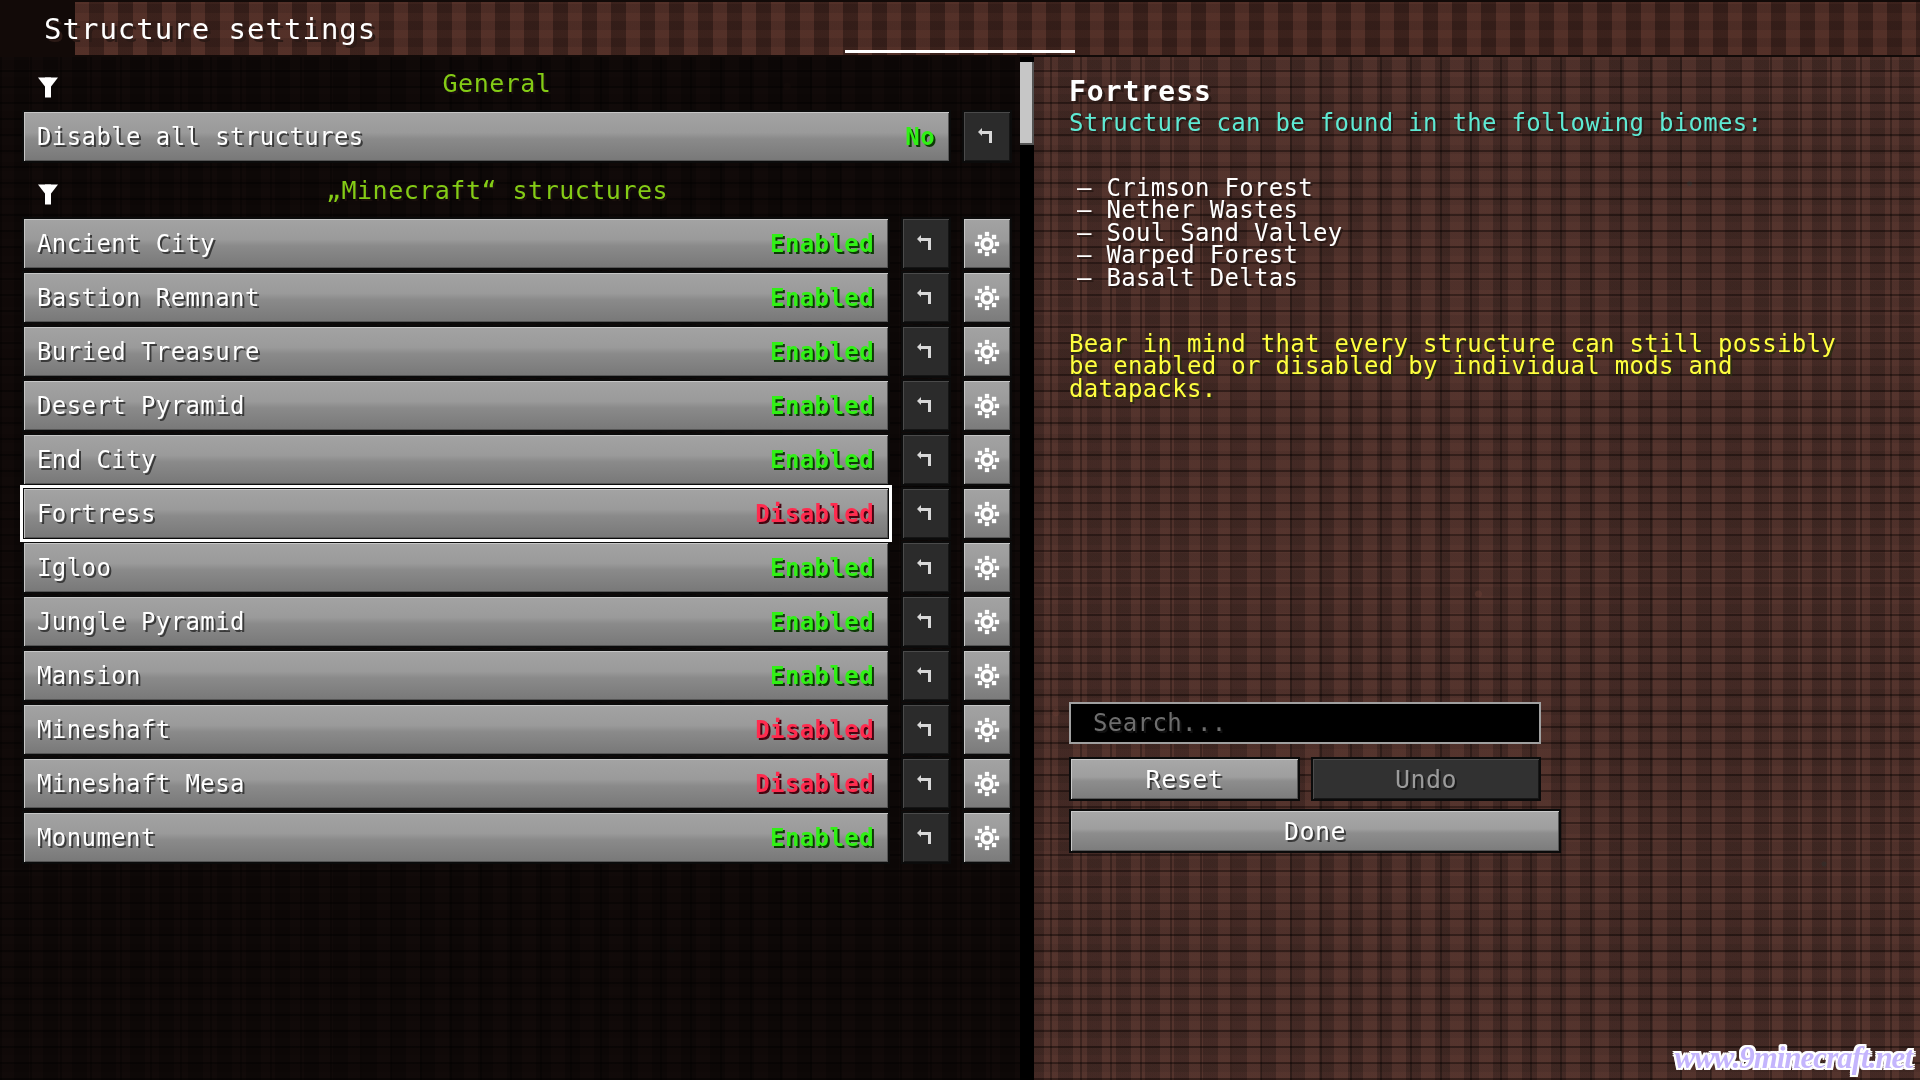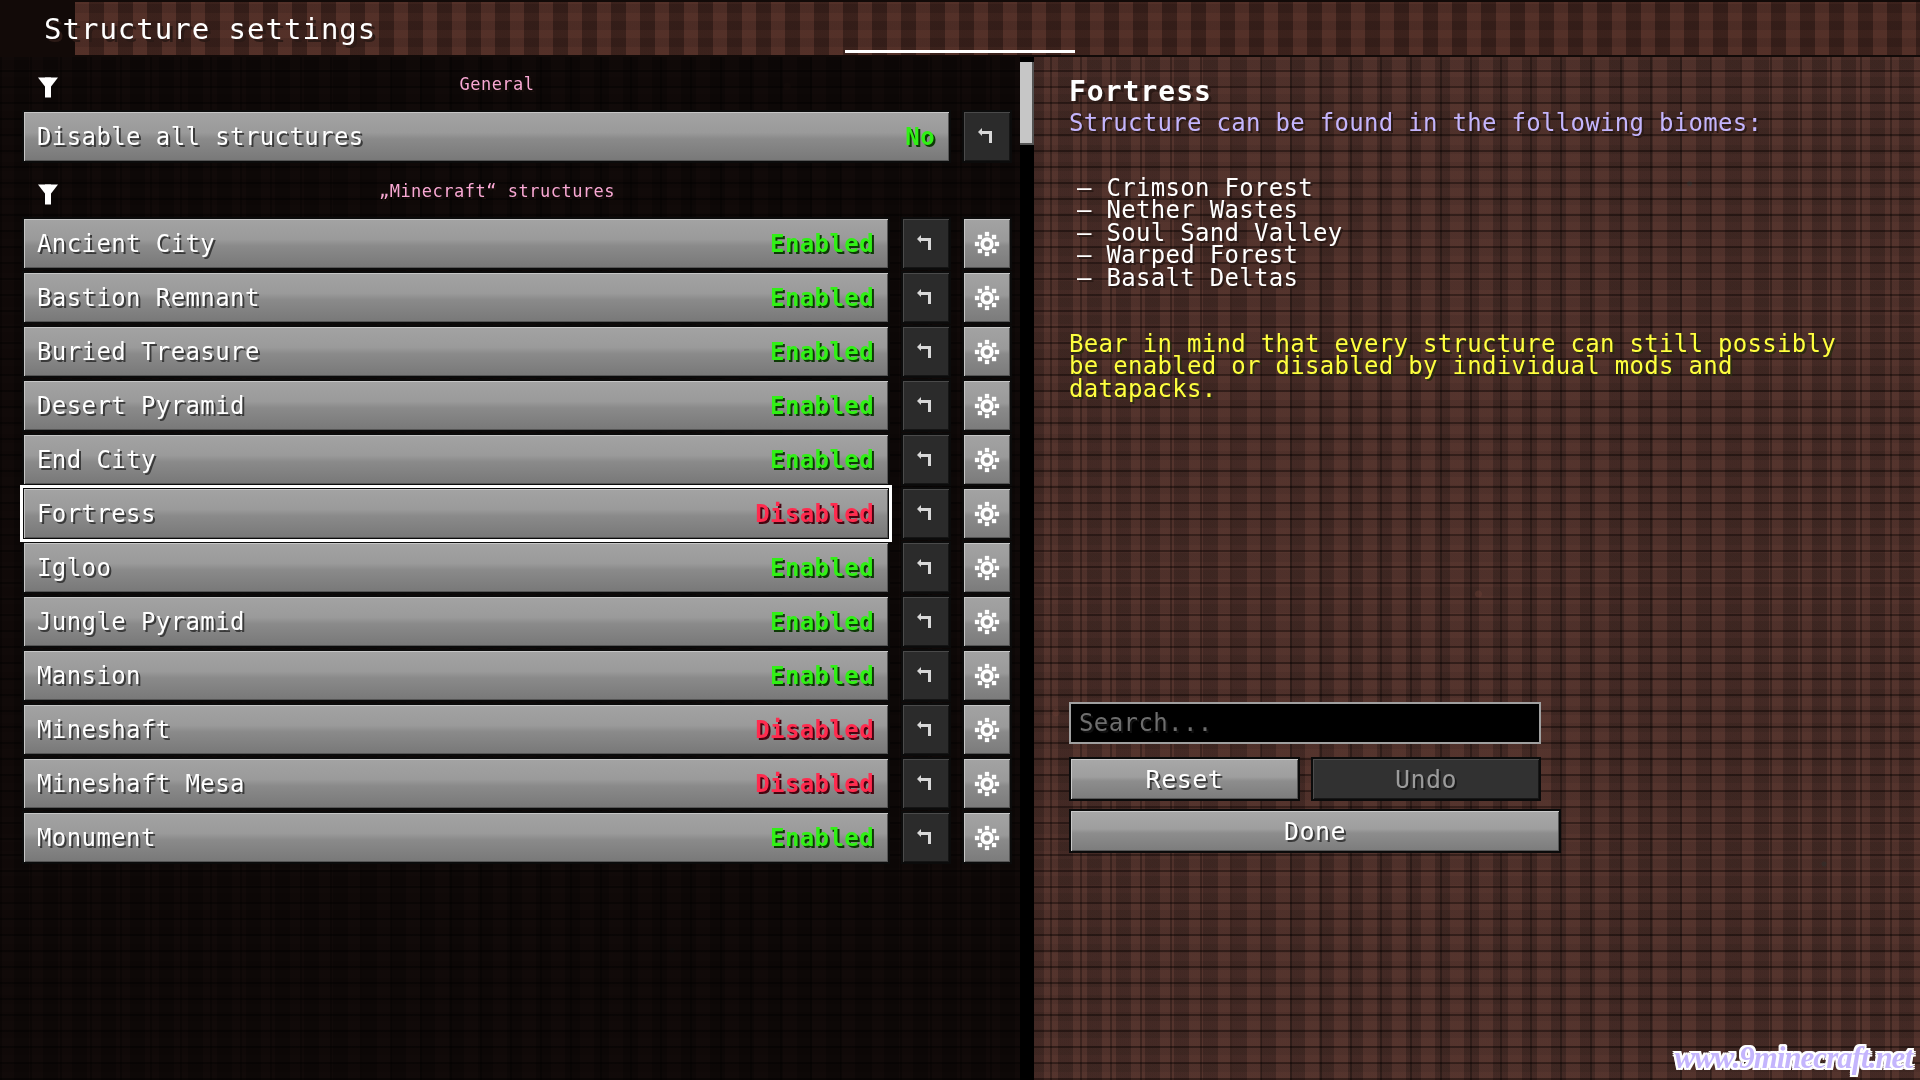--- a/index.html
+++ b/index.html
@@ -93,21 +93,21 @@
     width: 0; height: 0;
     border-left: 10px solid transparent;
     border-right: 10px solid transparent;
     border-top: 13px solid #ffffff;
   }
   .section-header .caret::after{
     content:""; position:absolute; left:-3px; top:-13px;
     width:6px; height:20px; background:#ffffff;
   }
   .section-header .sh-label {
-    color: #f9a8d4; font-size: 17px; letter-spacing: .5px;
+    color: #84cc16; font-size: 25px; letter-spacing: .5px;
     text-shadow: 2px 2px 0 #1a100d;
     margin-left: -40px;
   }
 
   
   .row {
     position: relative;
     height: 53px;
     margin: 0 22px 1px 22px;
     display: flex; align-items: stretch; gap: 11px;
@@ -167,21 +167,21 @@
   #info-panel {
     position: absolute; left: 1045px; top: 57px; width: 875px; height: 1023px;
   }
   #info-title {
     position: absolute; left: 24px; top: 18px;
     color: #ffffff; font-size: 28px; font-weight: bold; letter-spacing: 1px;
     text-shadow: 3px 3px 0 #2b1a16;
   }
   #info-desc {
     position: absolute; left: 24px; top: 55px; width: 790px;
-    color: #c4b5fd; font-size: 24px; line-height: 22px; letter-spacing: .3px;
+    color: #5eead4; font-size: 24px; line-height: 22px; letter-spacing: .3px;
     text-shadow: 2px 2px 0 #2b1a16;
   }
   #biome-list {
     position: absolute; left: 32px; top: 120px;
     list-style: none;
     color: #ffffff; font-size: 24px; line-height: 22.4px; letter-spacing: .3px;
     text-shadow: 2px 2px 0 #2b1a16;
   }
   #biome-list li::before { content: "\2013\00a0"; }
   #info-note {
@@ -191,21 +191,21 @@
   }
 
   
   #search-input {
     position: absolute; left: 24px; top: 645px;
     width: 472px; height: 42px;
     background: #000000;
     border: 2px solid #a0a0a0;
     color: #6e6e6e; font-size: 24px;
     font-family: "DejaVu Sans Mono", "Liberation Mono", monospace;
-    padding: 0 8px; letter-spacing: .4px;
+    padding: 0 22px; letter-spacing: .4px;
     text-shadow: 2px 2px 0 #111;
     outline: none;
   }
   #search-input::placeholder { color:#6e6e6e; opacity:1; }
 
   .wide-btn {
     position: absolute;
     height: 44px;
     border: 2px solid #0b0b0b;
     display: flex; align-items: center; justify-content: center;

